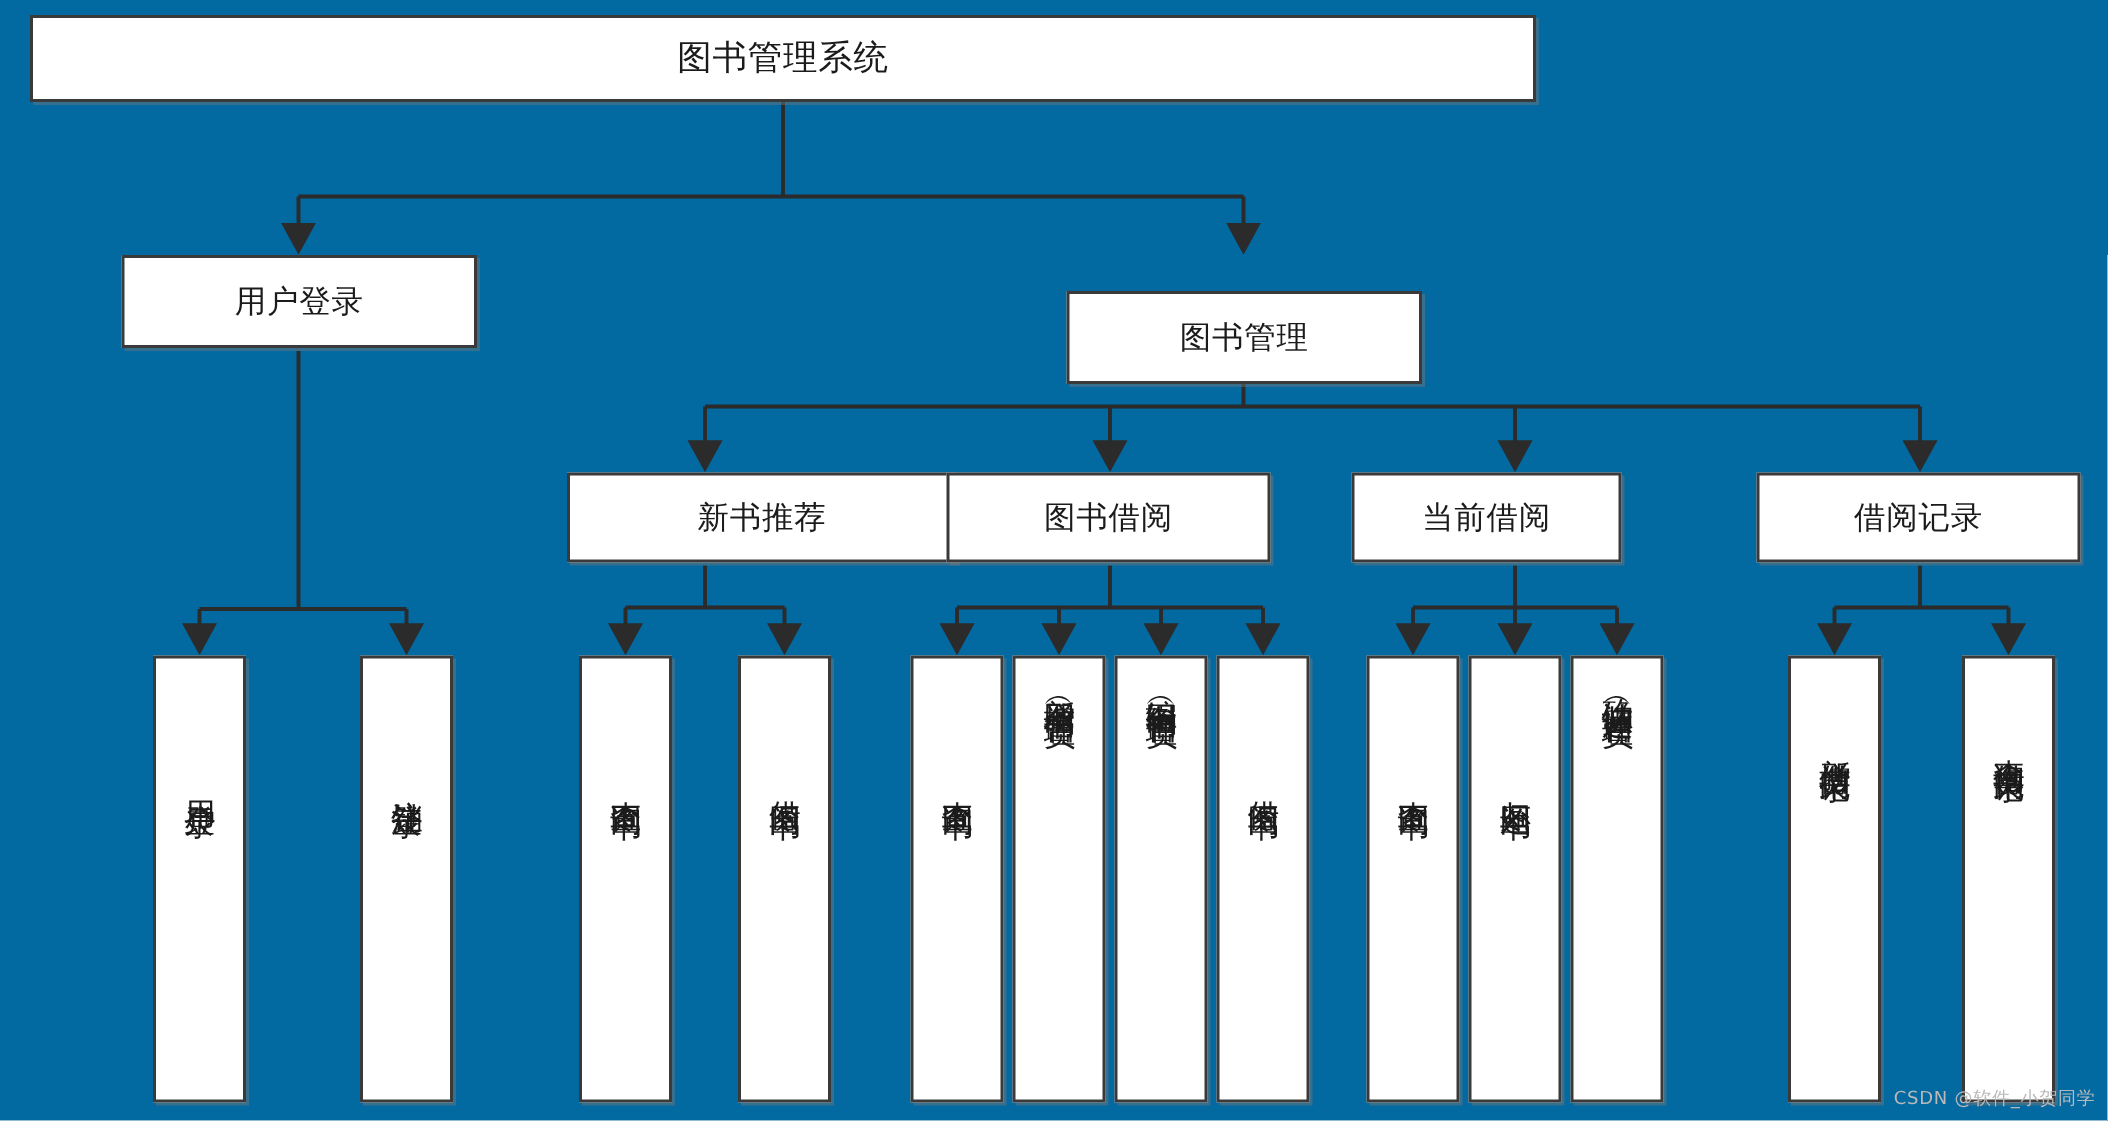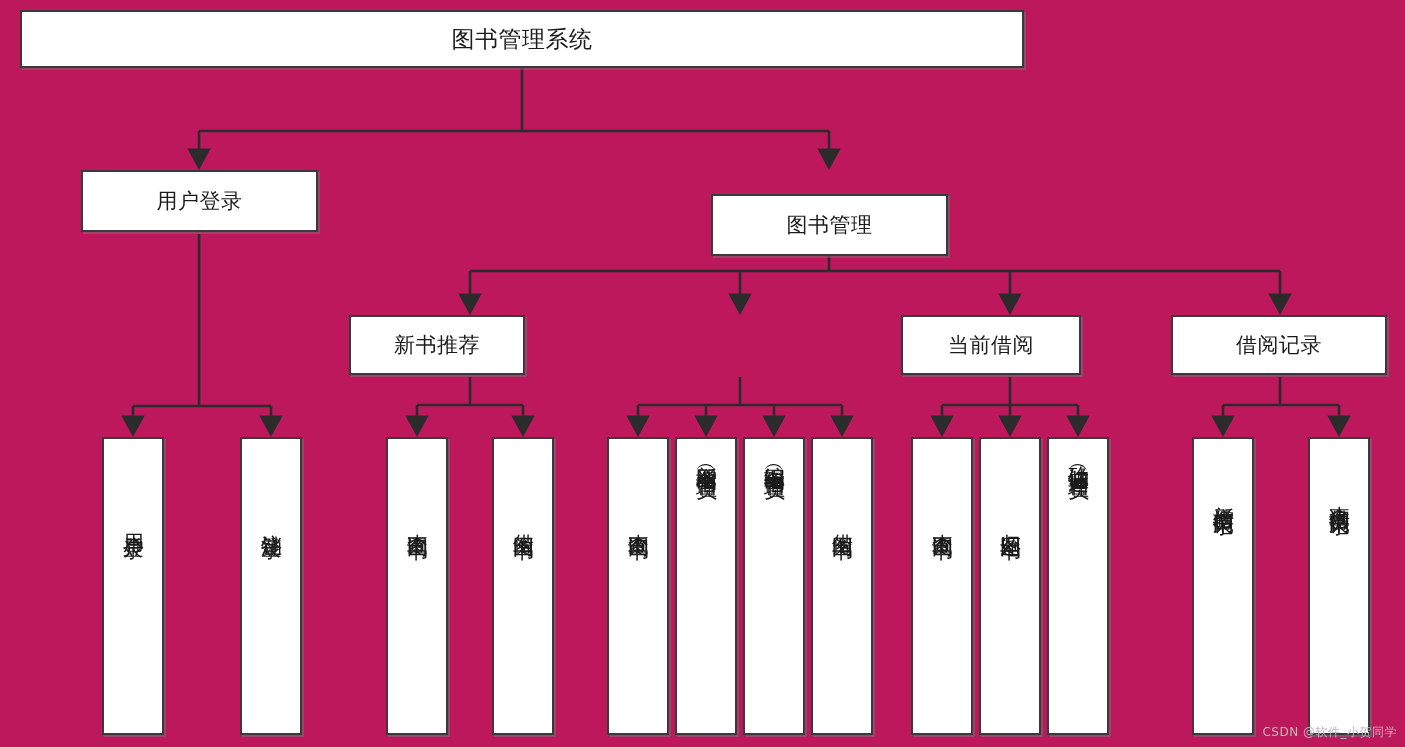--- a/index.html
+++ b/index.html
@@ -7,21 +7,21 @@
     padding: 0;
     background: #ffffff;
   }
   body {
     font-family: "DejaVu Sans", "Liberation Sans", sans-serif;
   }
   #canvas {
     position: relative;
     width: 1405px;
     height: 747px;
-    background: #be185d;
+    background: #0369a1;
     overflow: hidden;
   }
   #edges {
     position: absolute;
     left: 0;
     top: 0;
     width: 1405px;
     height: 747px;
     pointer-events: none;
   }
@@ -140,24 +140,27 @@
   </div>
 
   <div class="node shadowed" style="left:81px; top:170px; width:237px; height:62px;">
     <span class="node-label h-label">用户登录</span>
   </div>
 
   <div class="node shadowed" style="left:711px; top:170px; width:237px; height:62px;margin-top:24px;">
     <span class="node-label h-label">图书管理</span>
   </div>
 
-  <div class="node shadowed" style="left:349px; top:315px; width:176px; height:60px;">
+  <div class="node shadowed" style="left:378px; top:315px; width:260px; height:60px;">
     <span class="node-label h-label">新书推荐</span>
   </div>
 
+  <div class="node shadowed" style="left:631px; top:315px; width:216px; height:60px;">
+    <span class="node-label h-label">图书借阅</span>
+  </div>
 
   <div class="node shadowed" style="left:901px; top:315px; width:180px; height:60px;">
     <span class="node-label h-label">当前借阅</span>
   </div>
 
   <div class="node shadowed" style="left:1171px; top:315px; width:216px; height:60px;justify-content:center;">
     <span class="node-label h-label">借阅记录</span>
   </div>
 
   <div class="node shadowed v-node mid" style="left:102px; top:437px; width:62px; height:298px;">

